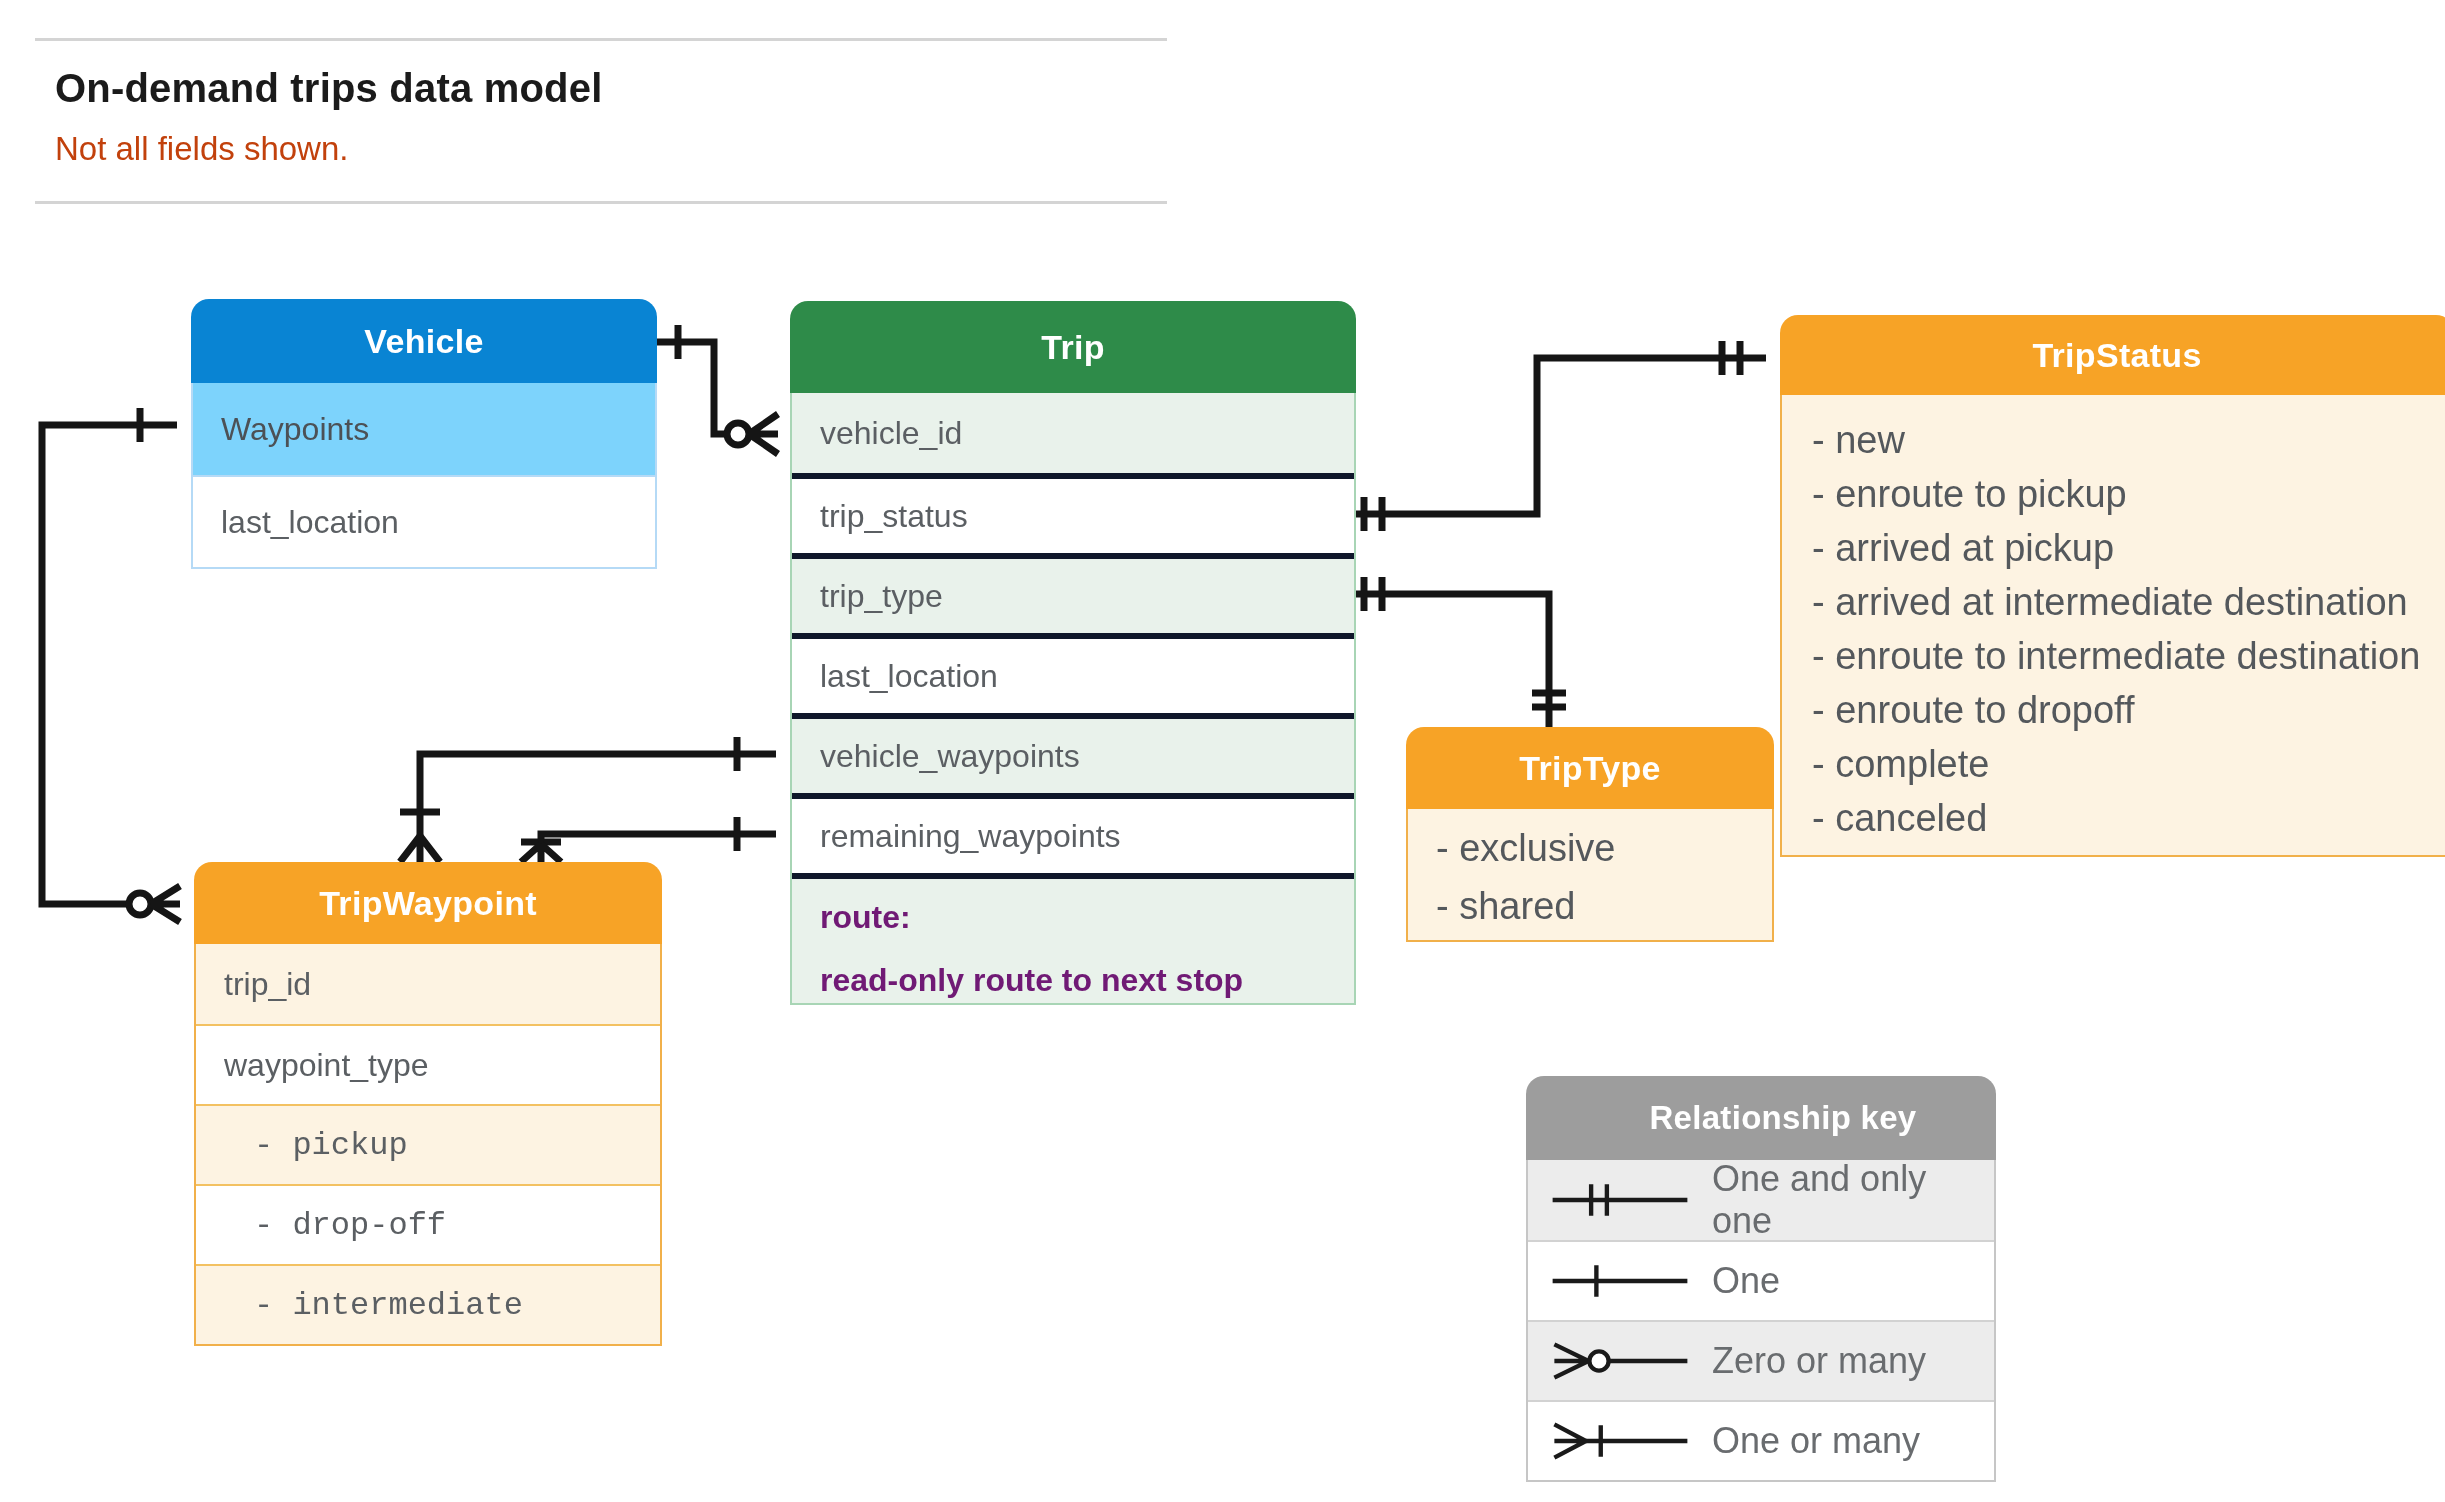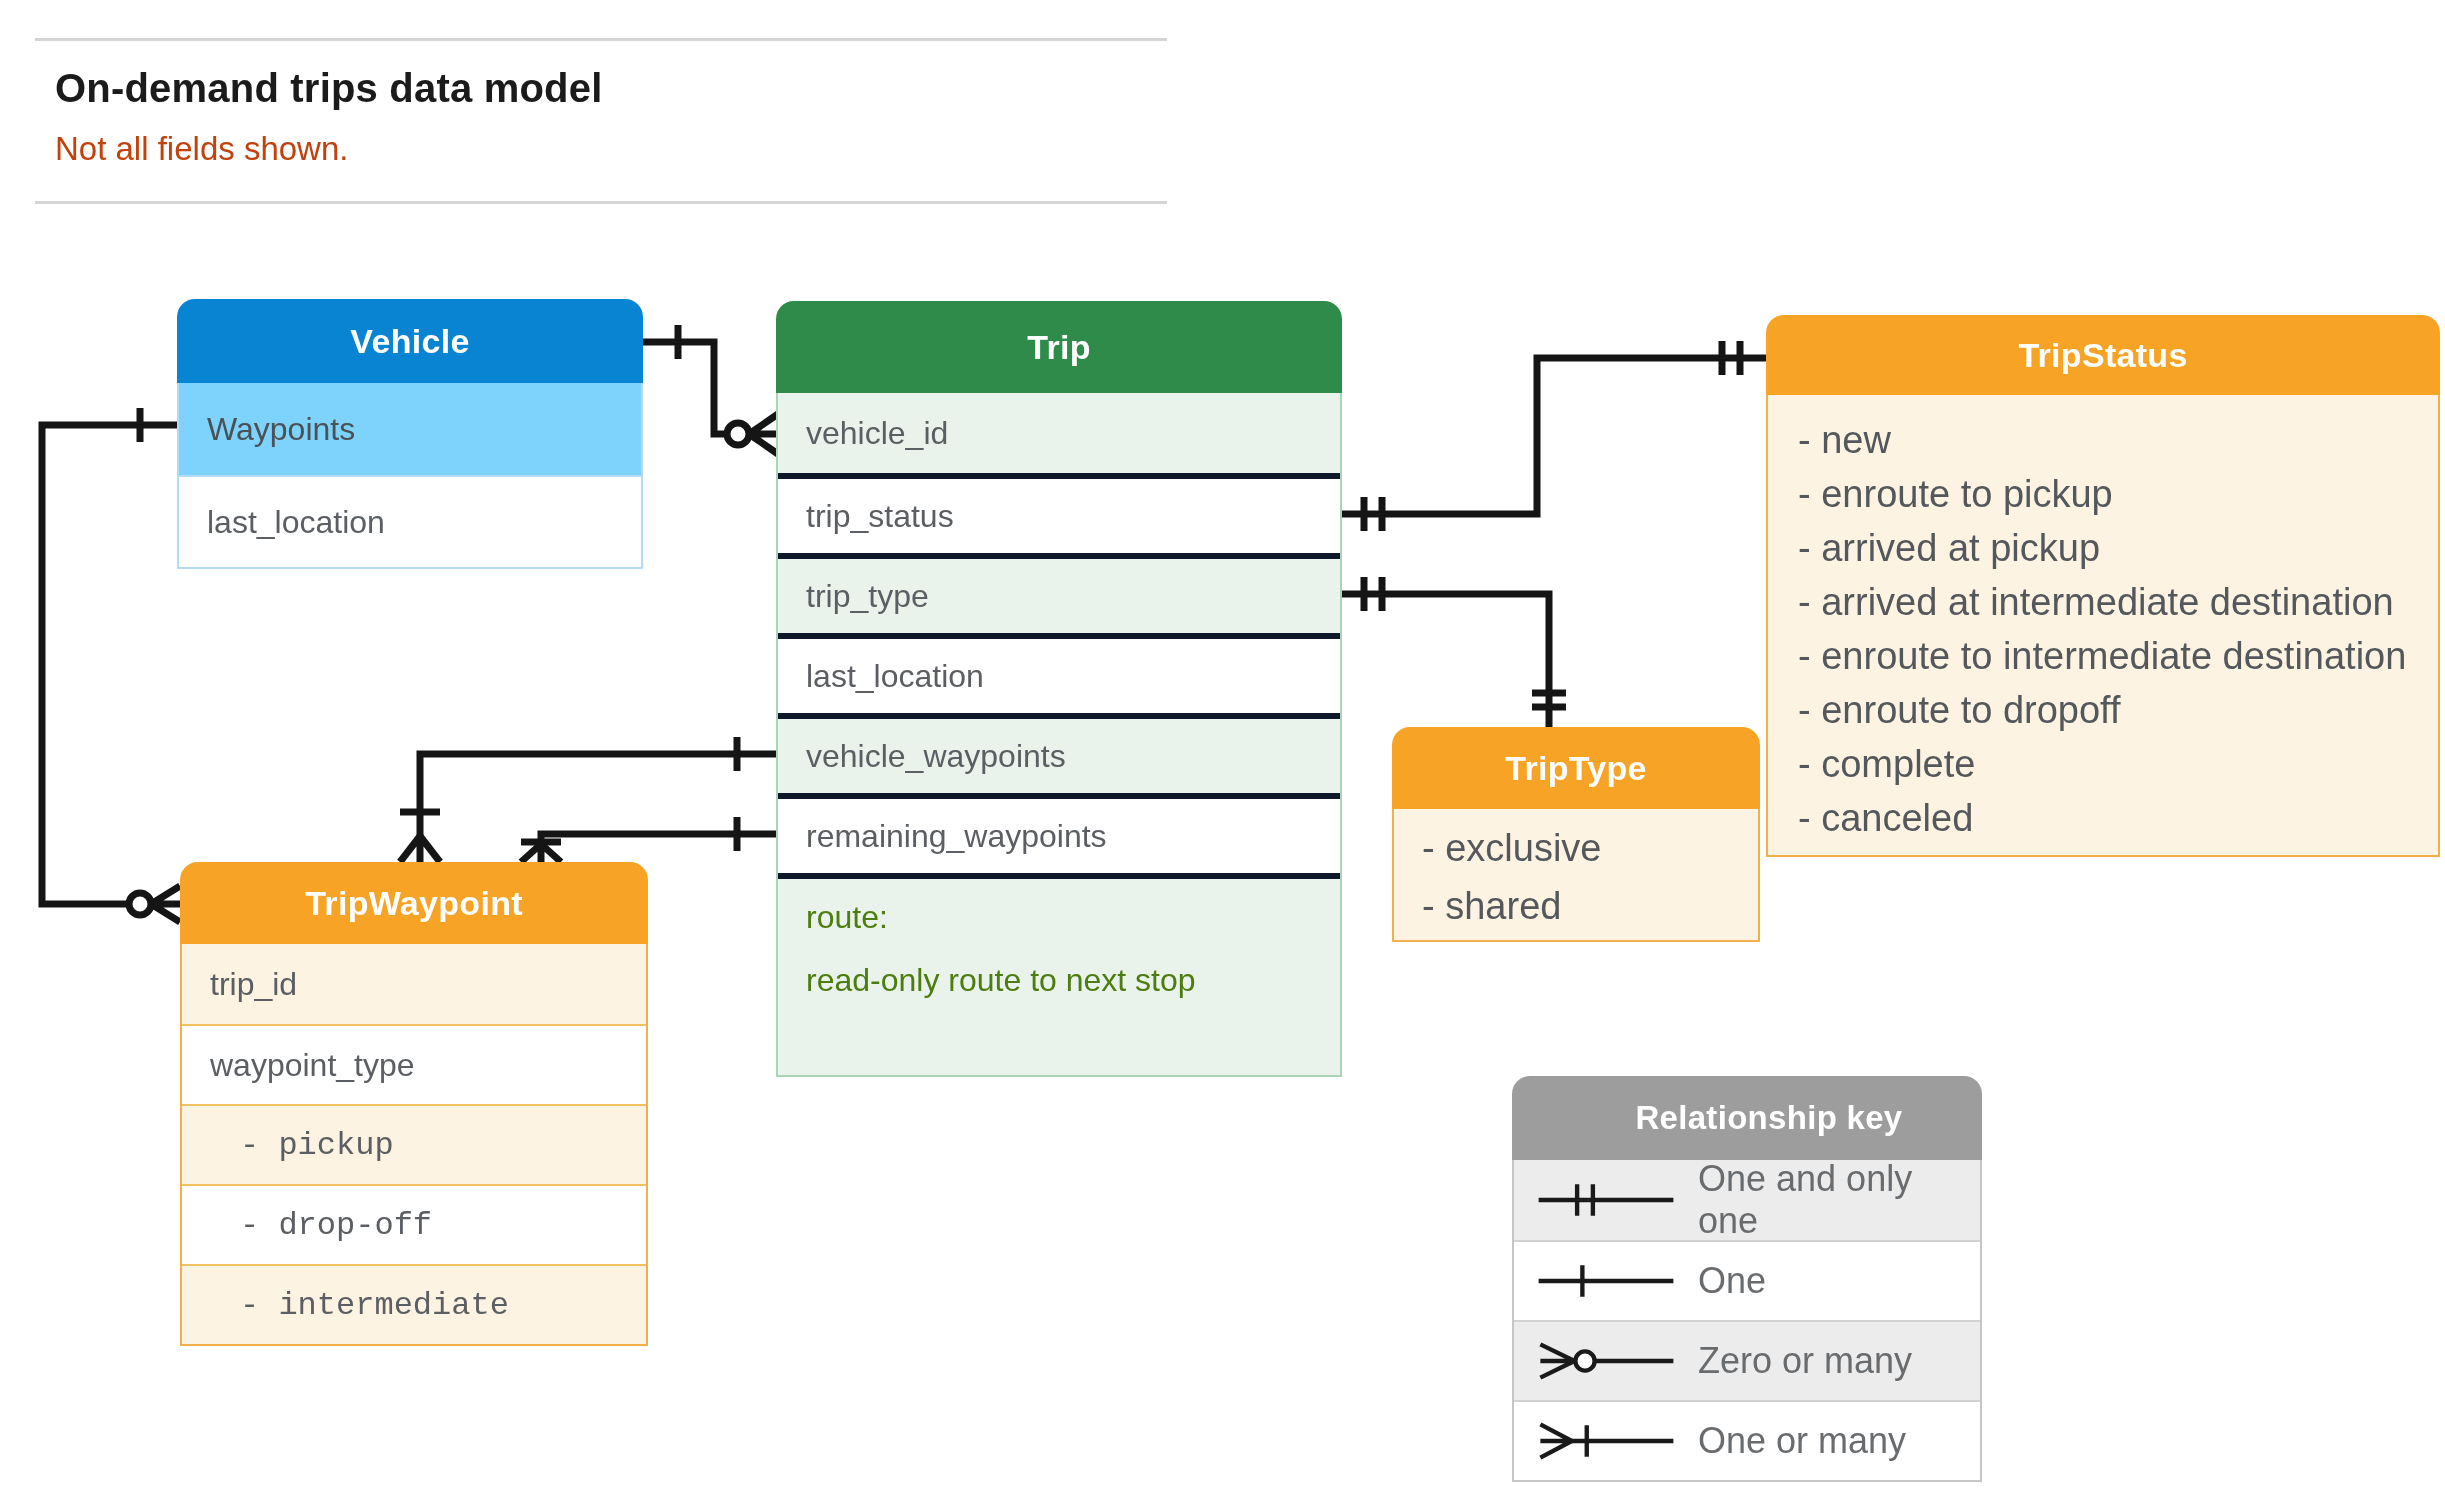--- a/index.html
+++ b/index.html
@@ -8,42 +8,42 @@
     font-family:"Liberation Sans", sans-serif;overflow:hidden;
   }
   .rule{position:absolute;height:3px;background:#d4d4d4;}
   .page-title{position:absolute;left:55px;top:66px;font-size:40px;font-weight:700;color:#1b1b1b;letter-spacing:0.2px;}
   .page-subtitle{position:absolute;left:55px;top:130px;font-size:33px;color:#c2410c;}
 
   svg.connectors{position:absolute;left:0;top:0;z-index:1;}
   svg.connectors path, svg.connectors line{stroke:#151515;stroke-width:7;fill:none;}
   svg.connectors circle{stroke:#151515;stroke-width:7;fill:#ffffff;}
 
-  .tbl{position:absolute;z-index:2;box-sizing:border-box;}
+  .tbl{position:absolute;z-index:2;box-sizing:border-box;margin-left:14px;}
   .thead{
     height:84px;border-radius:18px 18px 0 0;display:flex;align-items:center;justify-content:center;
     color:#ffffff;font-size:34px;font-weight:700;letter-spacing:0.3px;
   }
   .tbody{box-sizing:border-box;background:#fff;}
   .row{box-sizing:border-box;display:flex;align-items:center;font-size:32px;color:#5b5f63;padding-left:28px;}
 
   
   .vehicle .thead{background:#0984d3;}
   .vehicle .tbody{border:2px solid #b5daf6;border-top:none;}
   .vehicle .row{height:92px;}
   .vehicle .row.hl{background:#7dd3fc;color:#4c5156;}
   .vehicle .row + .row{border-top:2px solid #b5daf6;}
 
   
   .trip .thead{background:#2e8b49;height:92px;}
   .trip .tbody{border:2px solid #a8d5b5;border-top:none;}
   .trip .row{height:80px;}
   .trip .row + .row, .trip .route-row{border-top:6px solid #0f172a;}
   .trip .row:nth-child(odd){background:#e9f2eb;}
-  .route-row{box-sizing:border-box;height:202px;background:#e9f2eb;font-size:32px;color:#4d7c0f;padding:20px 0 0 28px;}
+  .route-row{box-sizing:border-box;height:130px;background:#e9f2eb;font-size:32px;color:#701a75;padding:20px 0 0 28px;font-weight:bold;}
   .route-row .l2{margin-top:26px;}
 
   
   .orange .thead{background:#f7a326;}
   .orange .tbody{background:#fdf3e2;border:2px solid #f1b04a;border-top:none;}
   .orange .row{height:80px;}
   .orange .row.alt{background:#fdf3e2;}
   .orange .row:not(.alt){background:#ffffff;}
   .orange .row + .row{border-top:2px solid #f3c161;}
   .orange .row.indent{padding-left:58px;font-family:Liberation Mono, monospace;}

